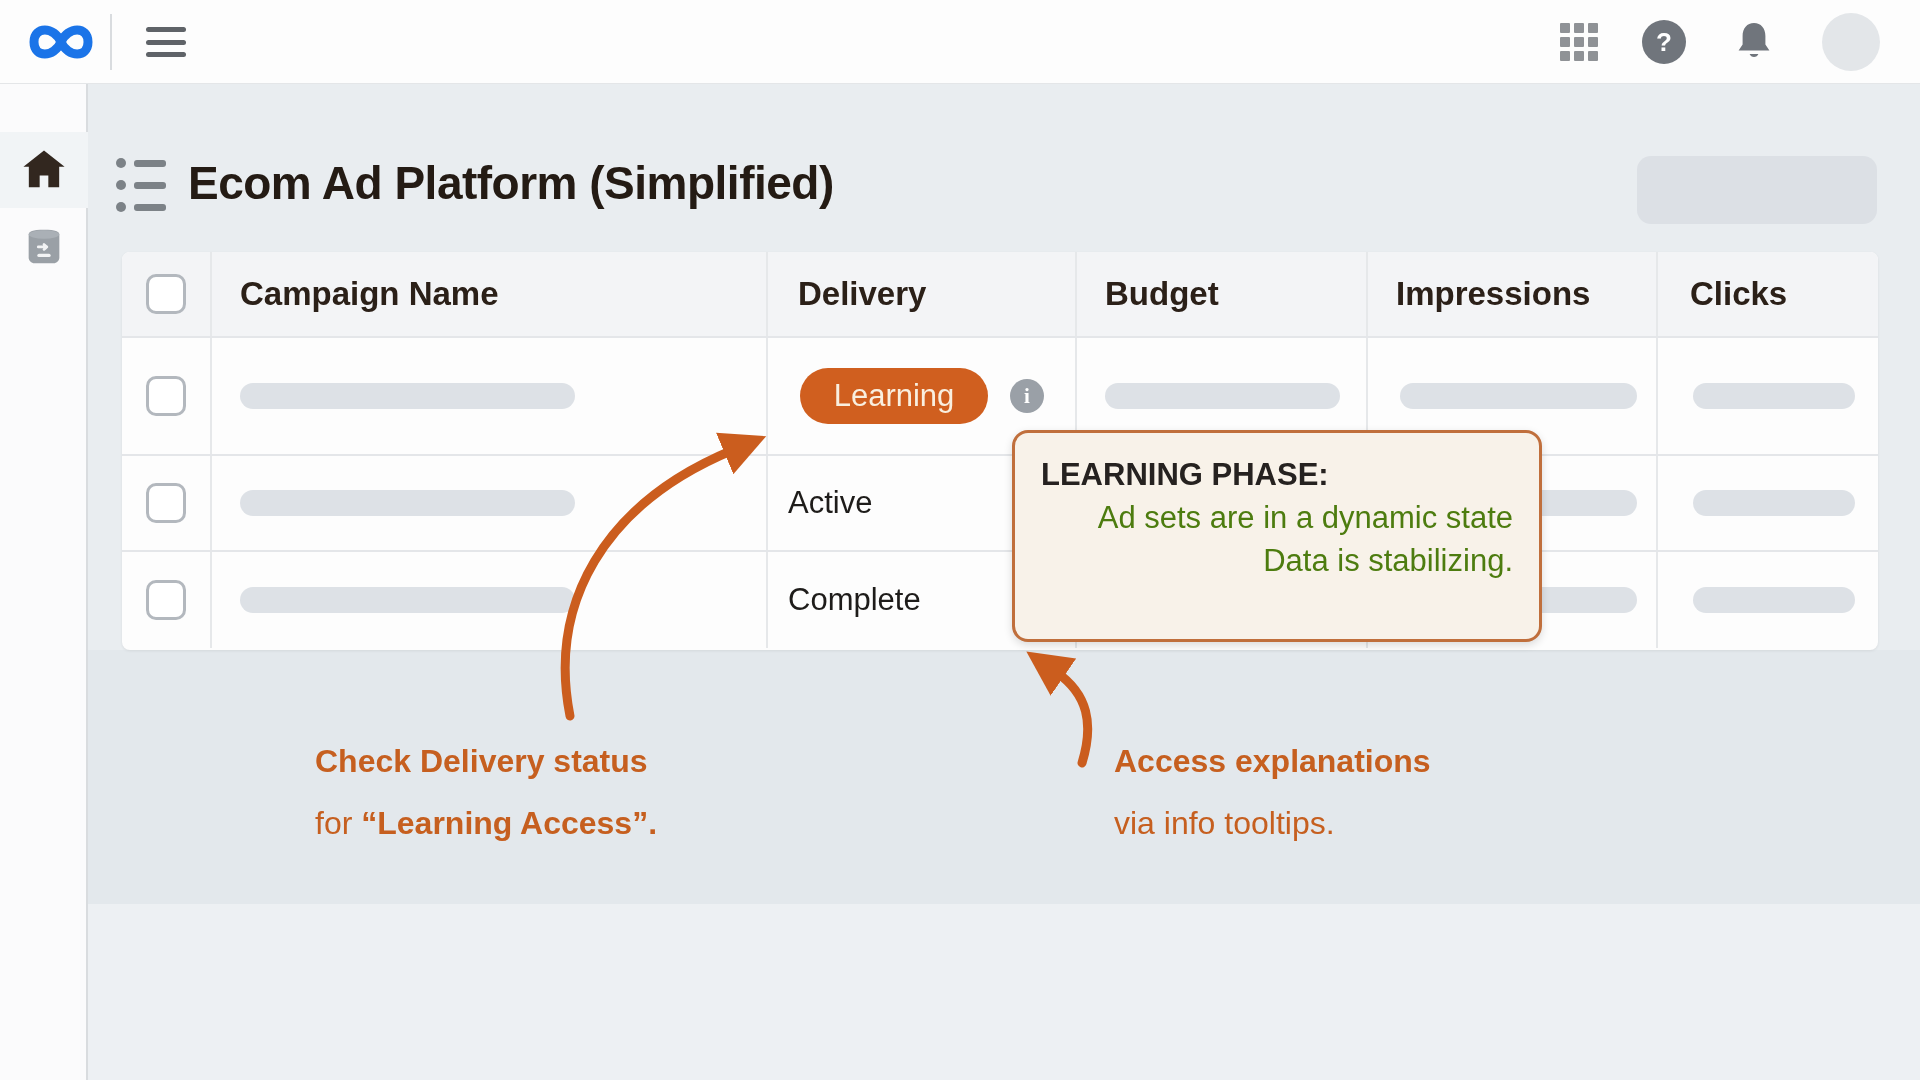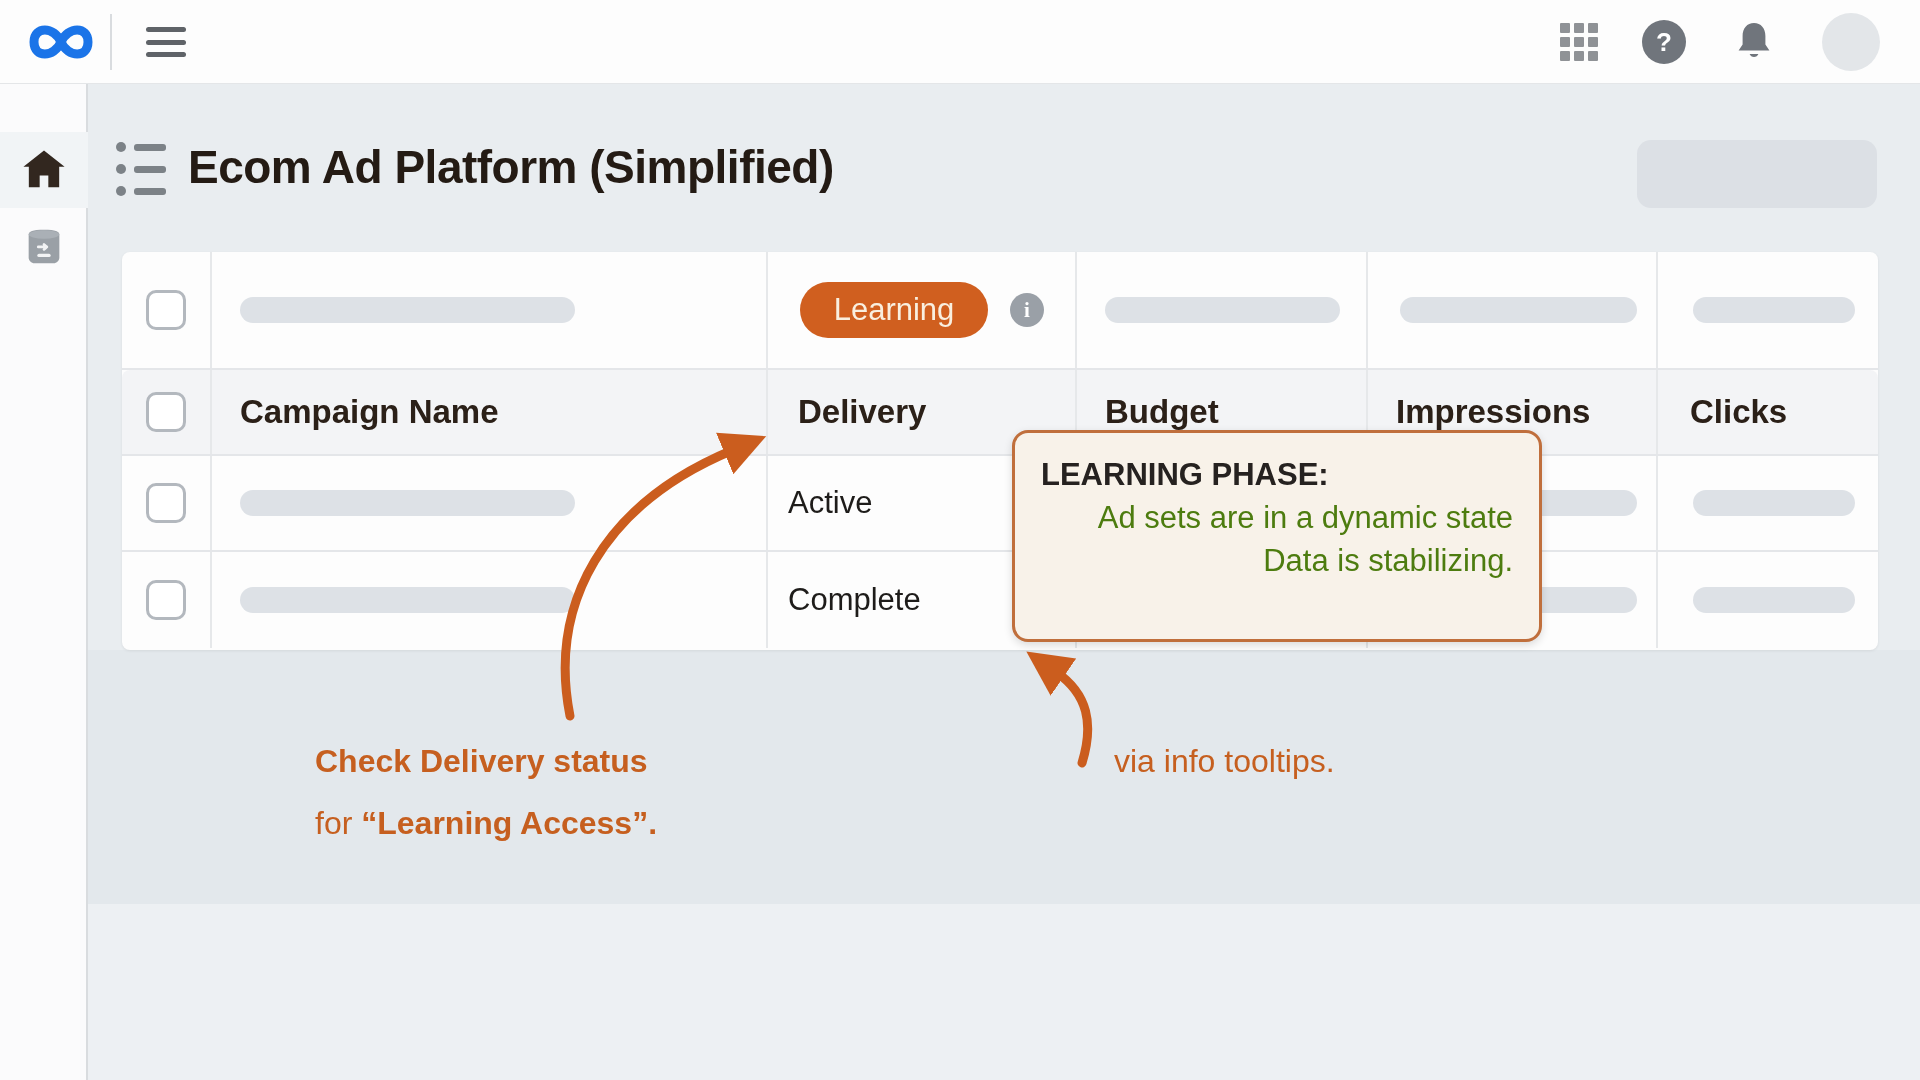--- a/index.html
+++ b/index.html
@@ -29,21 +29,21 @@
   .sidebar { position:absolute; left:0; top:84px; width:88px; height:996px;
     background:#fbfbfc; border-right:2px solid #d9dcdf; z-index:20; }
   .side-item { width:88px; height:76px; display:flex; align-items:center; justify-content:center;
     cursor:pointer; background:none; border:none; }
   .side-item.first { margin-top:48px; background:#f1f4f6; }
 
   
   .content { position:absolute; left:88px; top:84px; width:1832px; height:996px;
     background:linear-gradient(180deg,#e9edf0 0px,#e9edf0 566px,#e3e8ec 566px,#e3e8ec 820px,#edf0f3 820px); }
 
-  .page-header { position:absolute; left:0; top:0; width:1832px; height:130px; }
+  .page-header { position:absolute; left:0; top:16px; width:1832px; height:130px; }
   .list-icon { position:absolute; left:28px; top:58px; width:52px; height:54px;
     display:flex; flex-direction:column; justify-content:space-between; }
   .list-icon .row { display:flex; align-items:center; gap:8px; }
   .list-icon .dot { width:10px; height:10px; border-radius:50%; background:#7c8287; }
   .list-icon .bar { width:32px; height:7px; border-radius:3px; background:#7c8287; }
   .page-title { position:absolute; left:100px; top:56px; font-size:46px; font-weight:700;
     color:#241b14; letter-spacing:-0.5px; }
   .header-placeholder-btn { position:absolute; left:1549px; top:56px; width:240px; height:68px;
     border-radius:14px; background:#dce0e5; border:none; cursor:pointer; }
 
@@ -156,51 +156,51 @@
       <div class="row">
           <span class="dot"></span>
           <span class="bar"></span>
         </div>
     </div>
     <div class="page-title">Ecom Ad Platform (Simplified)</div>
     <button class="header-placeholder-btn"></button>
   </div>
 
   <div class="table">
-    <div class="trow r1">
-      <div class="cell cb-cell">
-          <div class="checkbox"></div>
-        </div>
-      <div class="cell">
-          <div class="bar-ph bar-campaign"></div>
-        </div>
-      <div class="cell">
-        <div class="badge">Learning</div>
-        <button class="info-icon">i</button>
-      </div>
-      <div class="cell">
-          <div class="bar-ph bar-budget"></div>
-        </div>
-      <div class="cell">
-          <div class="bar-ph bar-impr"></div>
-        </div>
-      <div class="cell">
-          <div class="bar-ph bar-clicks"></div>
-        </div>
-    </div>
-
     <div class="trow thead">
       <div class="cell cb-cell">
           <div class="checkbox"></div>
         </div>
       <div class="cell th">Campaign Name</div>
       <div class="cell th" style="padding-left:30px">Delivery</div>
       <div class="cell th">Budget</div>
       <div class="cell th">Impressions</div>
       <div class="cell th" style="padding-left:32px">Clicks</div>
+    </div>
+
+    <div class="trow r1">
+      <div class="cell cb-cell">
+          <div class="checkbox"></div>
+        </div>
+      <div class="cell">
+          <div class="bar-ph bar-campaign"></div>
+        </div>
+      <div class="cell">
+        <div class="badge">Learning</div>
+        <button class="info-icon">i</button>
+      </div>
+      <div class="cell">
+          <div class="bar-ph bar-budget"></div>
+        </div>
+      <div class="cell">
+          <div class="bar-ph bar-impr"></div>
+        </div>
+      <div class="cell">
+          <div class="bar-ph bar-clicks"></div>
+        </div>
     </div>
 
     <div class="trow r2">
       <div class="cell cb-cell">
           <div class="checkbox"></div>
         </div>
       <div class="cell">
           <div class="bar-ph bar-campaign"></div>
         </div>
       <div class="cell">
@@ -253,16 +253,17 @@
     </defs>
     <path d="M482 632 C460 520 515 420 645 366" stroke="#cb5d1e" stroke-width="9" fill="none" stroke-linecap="round" marker-end="url(#ah)"></path>
     <path d="M994 679 C1006 640 1000 610 968 588" stroke="#cb5d1e" stroke-width="9" fill="none" stroke-linecap="round" marker-end="url(#ah)"></path>
   </svg>
 
   <div class="ann ann-left">
     <div><b>Check Delivery status</b></div>
     <div><span>for </span><b>“Learning Access”.</b></div>
   </div>
   <div class="ann ann-right">
+    <div><b>Access explanations</b></div>
     <div><span>via info tooltips.</span></div>
   </div>
 
 </div>
 
 </body></html>

